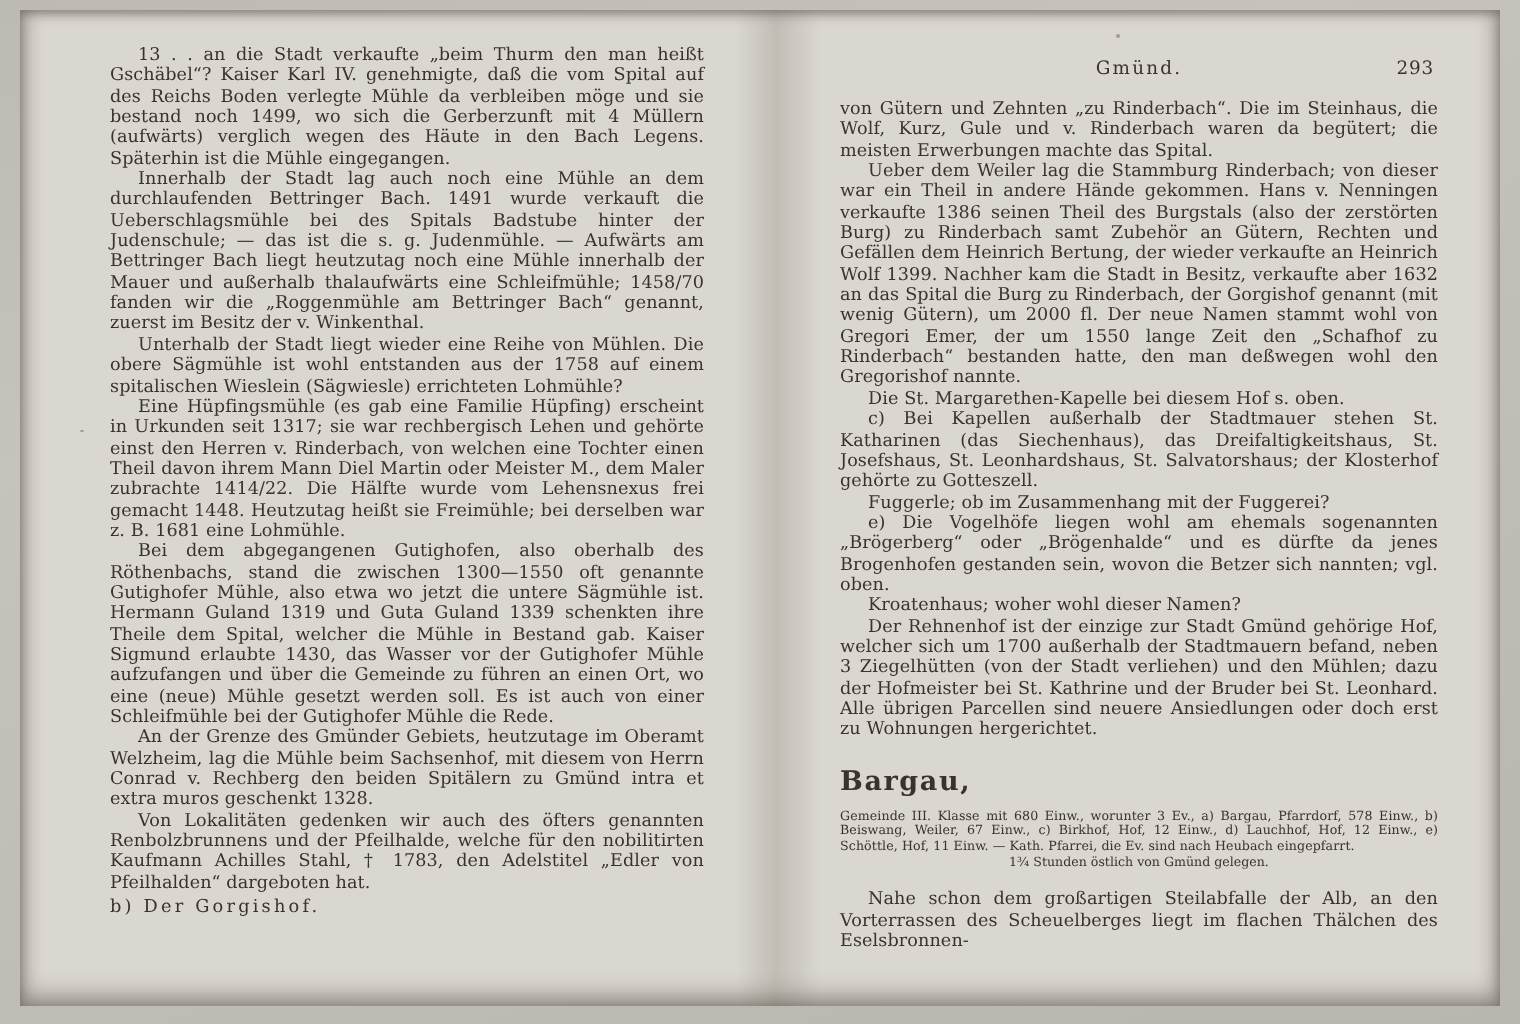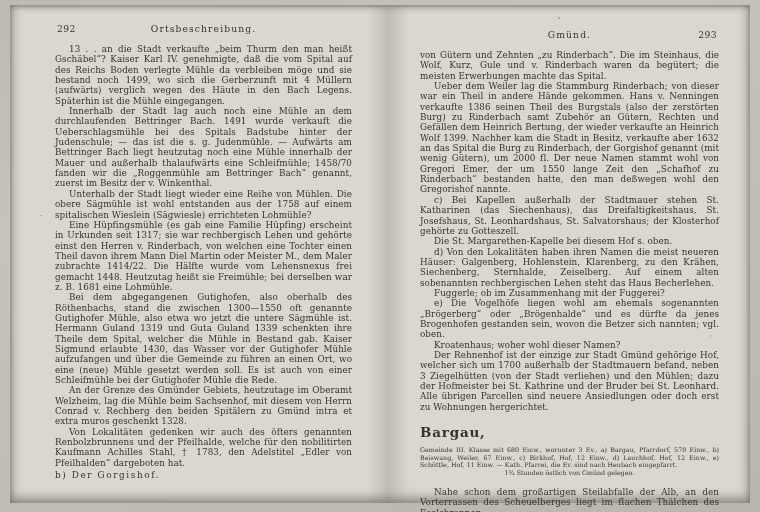--- a/index.html
+++ b/index.html
@@ -51,45 +51,40 @@
   .closing{margin-top:10px;}
   .speck{position:absolute;border-radius:50%;background:rgba(90,84,72,.45);}
 </style>
 </head>
 <body>
 
 <div class="spread">
   <div class="gutter"></div>
 
   <div class="page page-left">
-    <div class="running-row">
-      <span class="pagenum left">292</span>
-      <span class="running-head">Ortsbeschreibung.</span>
-    </div>
     <p class="body-par indent">13 . . an die Stadt verkaufte „beim Thurm den man heißt Gschäbel“? Kaiser Karl IV. genehmigte, daß die vom Spital auf des Reichs Boden verlegte Mühle da verbleiben möge und sie bestand noch 1499, wo sich die Gerberzunft mit 4 Müllern (aufwärts) verglich wegen des Häute in den Bach Legens. Späterhin ist die Mühle eingegangen.</p>
     <p class="body-par indent">Innerhalb der Stadt lag auch noch eine Mühle an dem durchlaufenden Bettringer Bach. 1491 wurde verkauft die Ueberschlagsmühle bei des Spitals Badstube hinter der Judenschule; — das ist die s. g. Judenmühle. — Aufwärts am Bettringer Bach liegt heutzutag noch eine Mühle innerhalb der Mauer und außerhalb thalaufwärts eine Schleifmühle; 1458/70 fanden wir die „Roggenmühle am Bettringer Bach“ genannt, zuerst im Besitz der v. Winkenthal.</p>
     <p class="body-par indent">Unterhalb der Stadt liegt wieder eine Reihe von Mühlen. Die obere Sägmühle ist wohl entstanden aus der 1758 auf einem spitalischen Wieslein (Sägwiesle) errichteten Lohmühle?</p>
     <p class="body-par indent">Eine Hüpfingsmühle (es gab eine Familie Hüpfing) erscheint in Urkunden seit 1317; sie war rechbergisch Lehen und gehörte einst den Herren v. Rinderbach, von welchen eine Tochter einen Theil davon ihrem Mann Diel Martin oder Meister M., dem Maler zubrachte 1414/22. Die Hälfte wurde vom Lehensnexus frei gemacht 1448. Heutzutag heißt sie Freimühle; bei derselben war z. B. 1681 eine Lohmühle.</p>
     <p class="body-par indent">Bei dem abgegangenen Gutighofen, also oberhalb des Röthenbachs, stand die zwischen 1300—1550 oft genannte Gutighofer Mühle, also etwa wo jetzt die untere Sägmühle ist. Hermann Guland 1319 und Guta Guland 1339 schenkten ihre Theile dem Spital, welcher die Mühle in Bestand gab. Kaiser Sigmund erlaubte 1430, das Wasser vor der Gutighofer Mühle aufzufangen und über die Gemeinde zu führen an einen Ort, wo eine (neue) Mühle gesetzt werden soll. Es ist auch von einer Schleifmühle bei der Gutighofer Mühle die Rede.</p>
     <p class="body-par indent">An der Grenze des Gmünder Gebiets, heutzutage im Oberamt Welzheim, lag die Mühle beim Sachsenhof, mit diesem von Herrn Conrad v. Rechberg den beiden Spitälern zu Gmünd intra et extra muros geschenkt 1328.</p>
     <p class="body-par indent">Von Lokalitäten gedenken wir auch des öfters genannten Renbolzbrunnens und der Pfeilhalde, welche für den nobilitirten Kaufmann Achilles Stahl, † 1783, den Adelstitel „Edler von Pfeilhalden“ dargeboten hat.</p>
     <p class="body-par center-head">b) Der Gorgishof.</p>
 
   </div>
 
   <div class="page page-right">
     <div class="running-row">
       <span class="running-head">Gmünd.</span>
       <span class="pagenum right">293</span>
     </div>
     <p class="body-par">von Gütern und Zehnten „zu Rinderbach“. Die im Steinhaus, die Wolf, Kurz, Gule und v. Rinderbach waren da begütert; die meisten Erwerbungen machte das Spital.</p>
     <p class="body-par indent">Ueber dem Weiler lag die Stammburg Rinderbach; von dieser war ein Theil in andere Hände gekommen. Hans v. Nenningen verkaufte 1386 seinen Theil des Burgstals (also der zerstörten Burg) zu Rinderbach samt Zubehör an Gütern, Rechten und Gefällen dem Heinrich Bertung, der wieder verkaufte an Heinrich Wolf 1399. Nachher kam die Stadt in Besitz, verkaufte aber 1632 an das Spital die Burg zu Rinderbach, der Gorgishof genannt (mit wenig Gütern), um 2000 fl. Der neue Namen stammt wohl von Gregori Emer, der um 1550 lange Zeit den „Schafhof zu Rinderbach“ bestanden hatte, den man deßwegen wohl den Gregorishof nannte.</p>
+    <p class="body-par indent">Die St. Margarethen-Kapelle bei diesem Hof s. oben.</p>
     <p class="body-par indent">c) Bei Kapellen außerhalb der Stadtmauer stehen St. Katharinen (das Siechenhaus), das Dreifaltigkeitshaus, St. Josefshaus, St. Leonhardshaus, St. Salvatorshaus; der Klosterhof gehörte zu Gotteszell.</p>
-    <p class="body-par indent">Die St. Margarethen-Kapelle bei diesem Hof s. oben.</p>
-    <p class="body-par indent">d) Von den Lokalitäten haben ihren Namen die meist neueren Häuser: Galgenberg, Hohlenstein, Klarenberg, zu den Krähen, Siechenberg, Sternhalde, Zeiselberg. Auf einem alten sobenannten rechbergischen Lehen steht das Haus Becherlehen.</p>
     <p class="body-par indent">Fuggerle; ob im Zusammenhang mit der Fuggerei?</p>
     <p class="body-par indent">e) Die Vogelhöfe liegen wohl am ehemals sogenannten „Brögerberg“ oder „Brögenhalde“ und es dürfte da jenes Brogenhofen gestanden sein, wovon die Betzer sich nannten; vgl. oben.</p>
     <p class="body-par indent">Kroatenhaus; woher wohl dieser Namen?</p>
     <p class="body-par indent">Der Rehnenhof ist der einzige zur Stadt Gmünd gehörige Hof, welcher sich um 1700 außerhalb der Stadtmauern befand, neben 3 Ziegelhütten (von der Stadt verliehen) und den Mühlen; dazu der Hofmeister bei St. Kathrine und der Bruder bei St. Leonhard. Alle übrigen Parcellen sind neuere Ansiedlungen oder doch erst zu Wohnungen hergerichtet.</p>
     <p class="big-head">Bargau,</p>
     <p class="small-print">Gemeinde III. Klasse mit 680 Einw., worunter 3 Ev., a) Bargau, Pfarrdorf, 578 Einw., b) Beiswang, Weiler, 67 Einw., c) Birkhof, Hof, 12 Einw., d) Lauchhof, Hof, 12 Einw., e) Schöttle, Hof, 11 Einw. — Kath. Pfarrei, die Ev. sind nach Heubach eingepfarrt.</p>
     <p class="small-print-footer">1¾ Stunden östlich von Gmünd gelegen.</p>
     <p class="body-par indent closing">Nahe schon dem großartigen Steilabfalle der Alb, an den Vorterrassen des Scheuelberges liegt im flachen Thälchen des Eselsbronnen-</p>
   </div>
 

